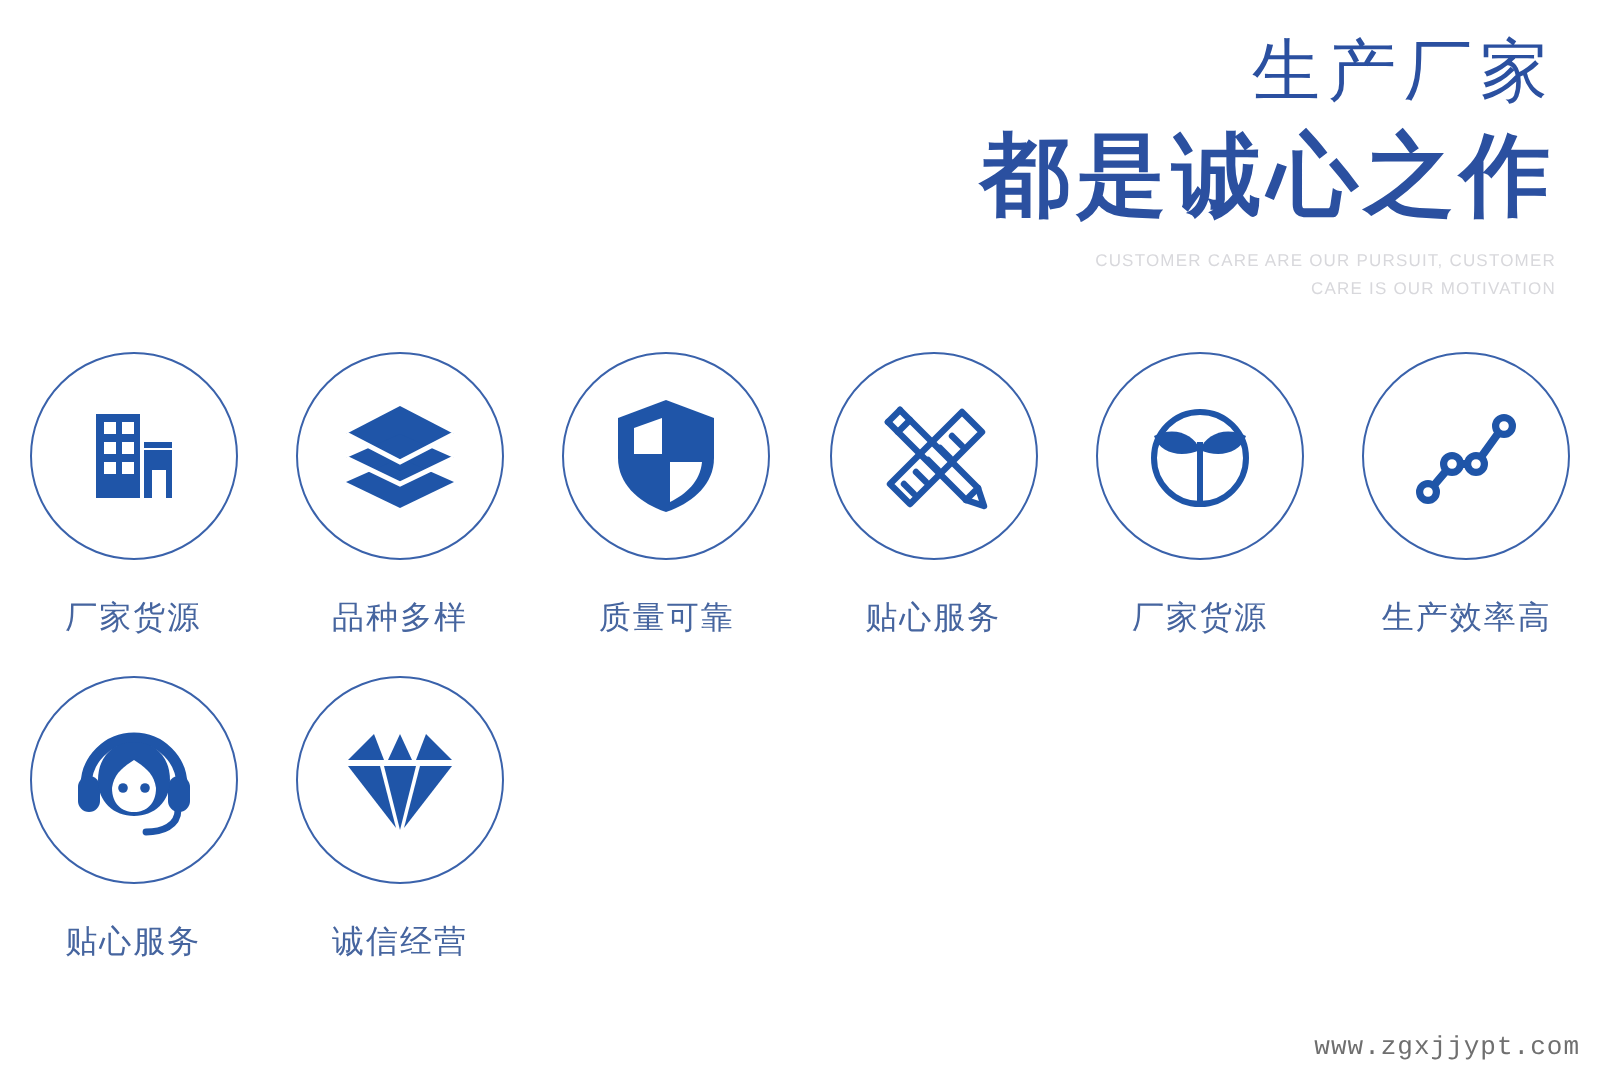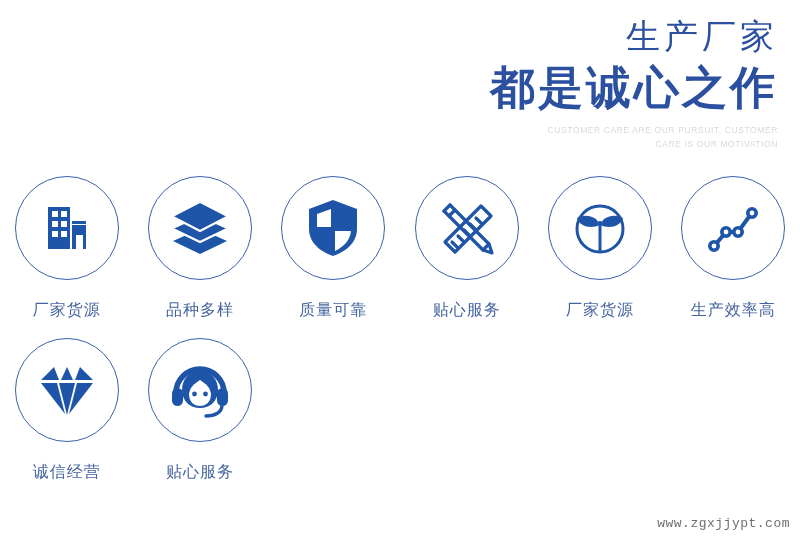--- a/index.html
+++ b/index.html
@@ -239,56 +239,56 @@
             </g>
           </svg>
         </span>
       </div>
       <div class="cell-label">生产效率高</div>
     </div>
 
     <div class="cell">
       <div class="circle">
         <span>
+          <svg width="60" height="58" viewBox="0 0 60 58" aria-hidden="true">
+
+            <path d="M6 32 A24 24 0 0 1 54 32" fill="none" stroke="#1f55a8" stroke-width="5.5" stroke-linecap="round"></path>
+
+            <rect x="2" y="27" width="11" height="18" rx="5.5" fill="#1f55a8"></rect>
+            <rect x="47" y="27" width="11" height="18" rx="5.5" fill="#1f55a8"></rect>
+
+            <path d="M30 10 C19 10 12 18 12 29 C12 40 20 47 30 47 C40 47 48 40 48 29 C48 18 41 10 30 10 Z" fill="#1f55a8"></path>
+
+            <path d="M30 19 C24 23 20 26 19 33 C19 41 24 45 30 45 C36 45 41 41 41 33 C40 26 36 23 30 19 Z" fill="#ffffff"></path>
+
+            <circle cx="24.5" cy="33" r="2.4" fill="#1f55a8"></circle>
+            <circle cx="35.5" cy="33" r="2.4" fill="#1f55a8"></circle>
+
+            <path d="M52 44 C52 52 44 55 36 55" fill="none" stroke="#1f55a8" stroke-width="3.4" stroke-linecap="round"></path>
+          </svg>
+        </span>
+      </div>
+      <div class="cell-label">贴心服务</div>
+    </div>
+
+    <div class="cell">
+      <div class="circle">
+        <span>
           <svg width="60" height="56" viewBox="0 0 60 56" fill="#1f55a8" aria-hidden="true">
 
             <polygon points="4,18 17,5 22,18"></polygon>
             <polygon points="24,18 30,5 36,18"></polygon>
             <polygon points="38,18 43,5 56,18"></polygon>
 
             <polygon points="4,21 20,21 28,52"></polygon>
             <polygon points="22,21 38,21 30,53"></polygon>
             <polygon points="40,21 56,21 32,52"></polygon>
           </svg>
         </span>
       </div>
       <div class="cell-label">诚信经营</div>
     </div>
 
-    <div class="cell">
-      <div class="circle">
-        <span>
-          <svg width="60" height="58" viewBox="0 0 60 58" aria-hidden="true">
-
-            <path d="M6 32 A24 24 0 0 1 54 32" fill="none" stroke="#1f55a8" stroke-width="5.5" stroke-linecap="round"></path>
-
-            <rect x="2" y="27" width="11" height="18" rx="5.5" fill="#1f55a8"></rect>
-            <rect x="47" y="27" width="11" height="18" rx="5.5" fill="#1f55a8"></rect>
-
-            <path d="M30 10 C19 10 12 18 12 29 C12 40 20 47 30 47 C40 47 48 40 48 29 C48 18 41 10 30 10 Z" fill="#1f55a8"></path>
-
-            <path d="M30 19 C24 23 20 26 19 33 C19 41 24 45 30 45 C36 45 41 41 41 33 C40 26 36 23 30 19 Z" fill="#ffffff"></path>
-
-            <circle cx="24.5" cy="33" r="2.4" fill="#1f55a8"></circle>
-            <circle cx="35.5" cy="33" r="2.4" fill="#1f55a8"></circle>
-
-            <path d="M52 44 C52 52 44 55 36 55" fill="none" stroke="#1f55a8" stroke-width="3.4" stroke-linecap="round"></path>
-          </svg>
-        </span>
-      </div>
-      <div class="cell-label">贴心服务</div>
-    </div>
-
   </div>
 
   <div class="watermark">www.zgxjjypt.com</div>
 
 </div>
 
 </body></html>

